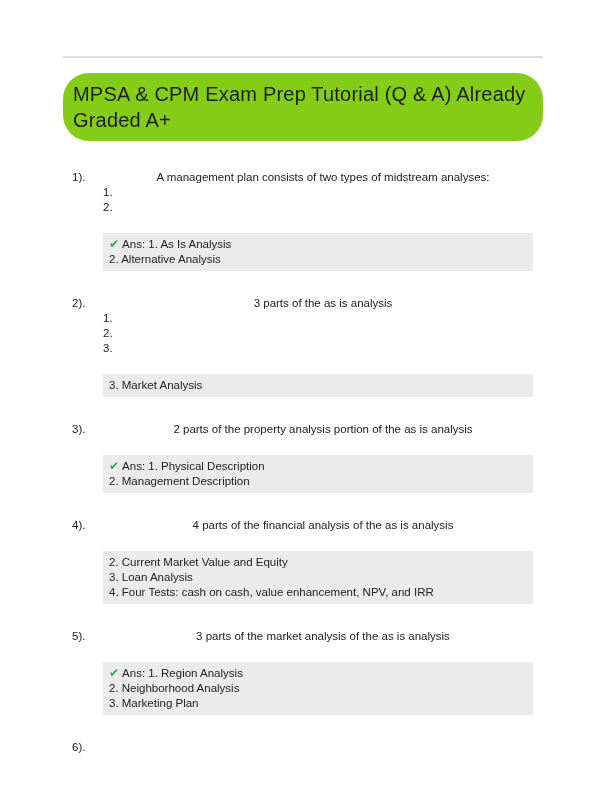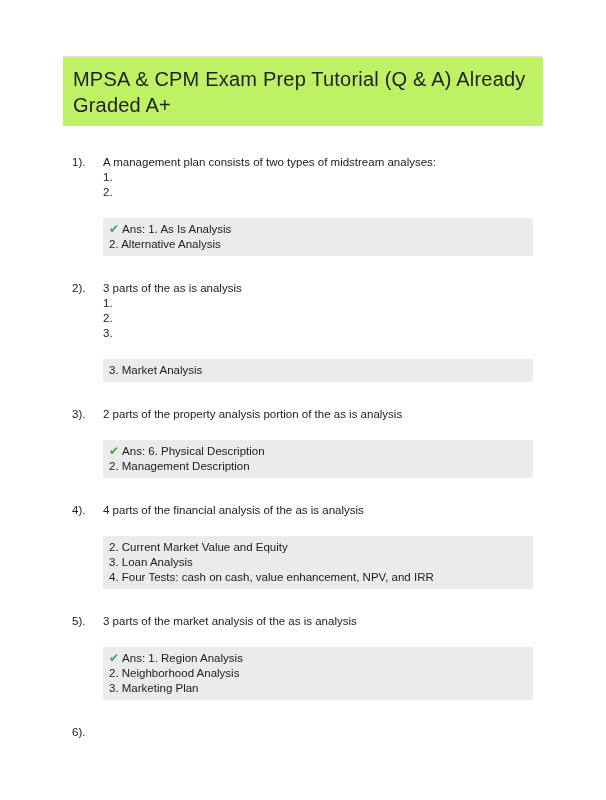--- a/index.html
+++ b/index.html
@@ -12,43 +12,45 @@
     overflow: hidden;
   }
   .page { width: 606px; height: 800px; position: relative; }
   .content { padding-left: 63px; width: 543px; }
   .top-rule {
     margin-top: 56px;
     height: 2px;
     background: #dfdfe3;
   }
   .title-block {
-    background: #bef264;
+    margin-top: 15px;
+    background: #84cc16;
     padding: 8px 10px;
     font-size: 20px;
     line-height: 26px;
     color: #1f2023;
     letter-spacing: 0.2px;
+    border-radius: 26px;
   }
   .questions { margin-top: 28px; }
   .question {
     position: relative;
     padding-left: 40px;
     margin-bottom: 24px;
     font-size: 11.5px;
   }
   .q-num {
     position: absolute;
     left: 9px;
     top: 0;
     font-size: 11.5px;
     line-height: 16px;
     color: #202124;
   }
-  .q-text { line-height: 16px; color: #202124; }
+  .q-text { line-height: 16px; color: #202124; text-align: center; }
   .q-stub { line-height: 15px; color: #202124; }
   .answer-box {
     margin-top: 18px;
     margin-right: 10px;
     background: #ebebeb;
     padding: 4px 8px 4px 6px;
   }
   .answer-line { line-height: 15px; color: #202124; }
   .check {
     color: #34a853;
@@ -91,21 +93,21 @@
             <div class="answer-line">3. Market Analysis</div>
           </div>
   </div>
 
   <div class="question">
     <span class="q-num">3).</span>
     <div class="q-text">2 parts of the property analysis portion of the as is analysis</div>
     <div class="q-stubs"></div>
     <div class="answer-box">
       <div class="answer-line">
-        <span class="check">✔</span><span class="answer-first-text">Ans: 6. Physical Description</span>
+        <span class="check">✔</span><span class="answer-first-text">Ans: 1. Physical Description</span>
       </div>
     <div class="answer-line">2. Management Description</div>
           </div>
   </div>
 
   <div class="question">
     <span class="q-num">4).</span>
     <div class="q-text">4 parts of the financial analysis of the as is analysis</div>
     <div class="q-stubs"></div>
     <div class="answer-box">

